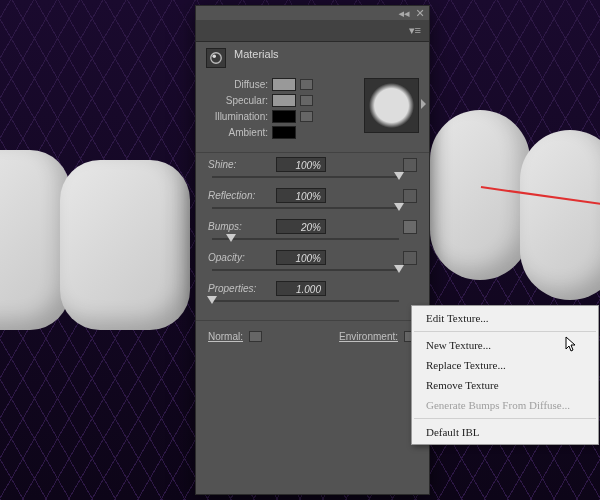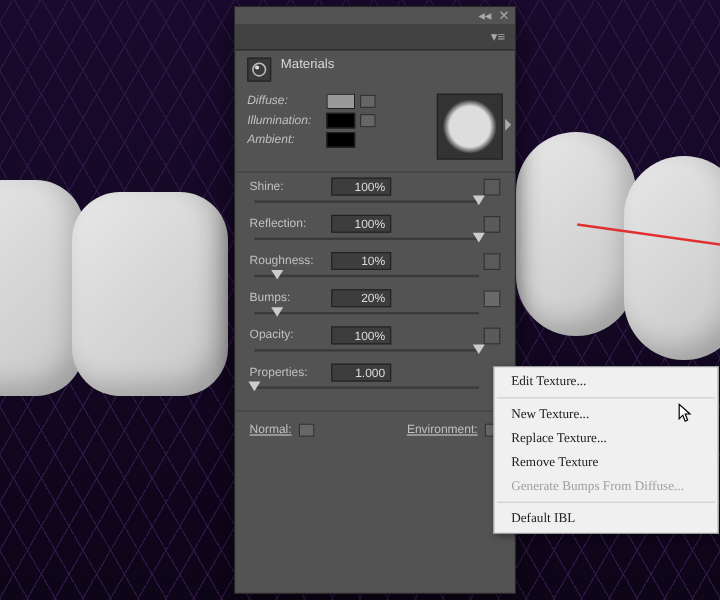--- a/index.html
+++ b/index.html
@@ -30,29 +30,29 @@
 .tab { padding: 5px 10px; background: #535353; border-right: 1px solid #2a2a2a; font-size: 11px; }
 .tab.active { background: #535353; }
 .panel-menu { margin-left: auto; padding: 4px 8px; color: #aaa; }
 .mat-head { display: flex; align-items: flex-start; gap: 8px; padding: 6px 10px; }
 .mat-icon { width: 20px; height: 20px; background: #3a3a3a; border: 1px solid #222; display: flex; align-items: center; justify-content: center; }
 .mat-icon svg { width: 14px; height: 14px; }
 
 .swatch-area { display: flex; gap: 8px; padding: 4px 10px 10px; align-items: flex-start; }
 .swatch-col { flex: 1; }
 .swatch-row { display: flex; align-items: center; gap: 4px; margin-bottom: 3px; }
-.swatch-row label { width: 62px; text-align: left; color: #c0c0c0; font-size: 10px; font-style: italic; }
+.swatch-row label { width: 62px; text-align: right; color: #c0c0c0; font-size: 10px; }
 .swatch { width: 24px; height: 13px; border: 1px solid #222; }
 .swatch.grey { background: #999; }
 .swatch.black { background: #000; }
 .folder-ic { width: 13px; height: 11px; background: #666; border: 1px solid #333; position: relative; }
 .preview { width: 55px; height: 55px; background: #333; border: 1px solid #222; background-image: radial-gradient(circle at 50% 50%, #ddd 45%, #333 60%); position: relative; }
 .preview::after { content: ""; position: absolute; right: -8px; top: 20px; border-left: 5px solid #aaa; border-top: 5px solid transparent; border-bottom: 5px solid transparent; }
 
-.sliders { padding: 4px 12px 8px; }
+.sliders { padding: 4px 12px 8px; font-style: italic; }
 .srow { margin-bottom: 10px; }
 .srow-top { display: flex; align-items: center; gap: 6px; }
 .srow-top label { width: 62px; color: #c0c0c0; font-size: 10px; }
 .sval { width: 50px; height: 15px; background: #3d3d3d; border: 1px solid #222; color: #ddd; font-size: 10px; text-align: right; padding: 0 4px; line-height: 15px; }
 .srow .track { margin-top: 4px; margin-left: 4px; margin-right: 18px; height: 2px; background: #3a3a3a; position: relative; }
 .srow .thumb { position: absolute; top: -4px; width: 0; height: 0; border-left: 5px solid transparent; border-right: 5px solid transparent; border-top: 8px solid #ccc; transform: translateX(-5px); }
 .end-ic { width: 14px; height: 14px; background: #5a5a5a; border: 1px solid #333; margin-left: auto; }
 .end-ic.active { background: #6a6a6a; }
 
 .bottom-row { display: flex; align-items: center; padding: 10px 12px; gap: 6px; font-size: 10px; color: #c0c0c0; text-decoration: underline; }
@@ -99,20 +99,25 @@
   </div>
 
   <div class="swatch-area">
     <div class="swatch-col">
       <div class="swatch-row">
         <label>Diffuse:</label>
         <div class="swatch grey"></div>
         <div class="folder-ic"></div>
       </div>
       <div class="swatch-row">
+        <label>Specular:</label>
+        <div class="swatch grey"></div>
+        <div class="folder-ic"></div>
+      </div>
+      <div class="swatch-row">
         <label>Illumination:</label>
         <div class="swatch black"></div>
         <div class="folder-ic"></div>
       </div>
       <div class="swatch-row">
         <label>Ambient:</label>
         <div class="swatch black"></div>
       </div>
     </div>
     <div class="preview"></div>
@@ -130,30 +135,20 @@
         </div>
     </div>
     <div class="srow">
       <div class="srow-top">
         <label>Reflection:</label>
         <div class="sval">100%</div>
         <div class="end-ic"></div>
       </div>
       <div class="track">
           <div class="thumb" style="left:100%"></div>
-        </div>
-    </div>
-    <div class="srow">
-      <div class="srow-top">
-        <label>Roughness:</label>
-        <div class="sval">10%</div>
-        <div class="end-ic"></div>
-      </div>
-      <div class="track">
-          <div class="thumb" style="left:10%"></div>
         </div>
     </div>
     <div class="srow">
       <div class="srow-top">
         <label>Bumps:</label>
         <div class="sval">20%</div>
         <div class="end-ic active"></div>
       </div>
       <div class="track">
           <div class="thumb" style="left:10%"></div>

